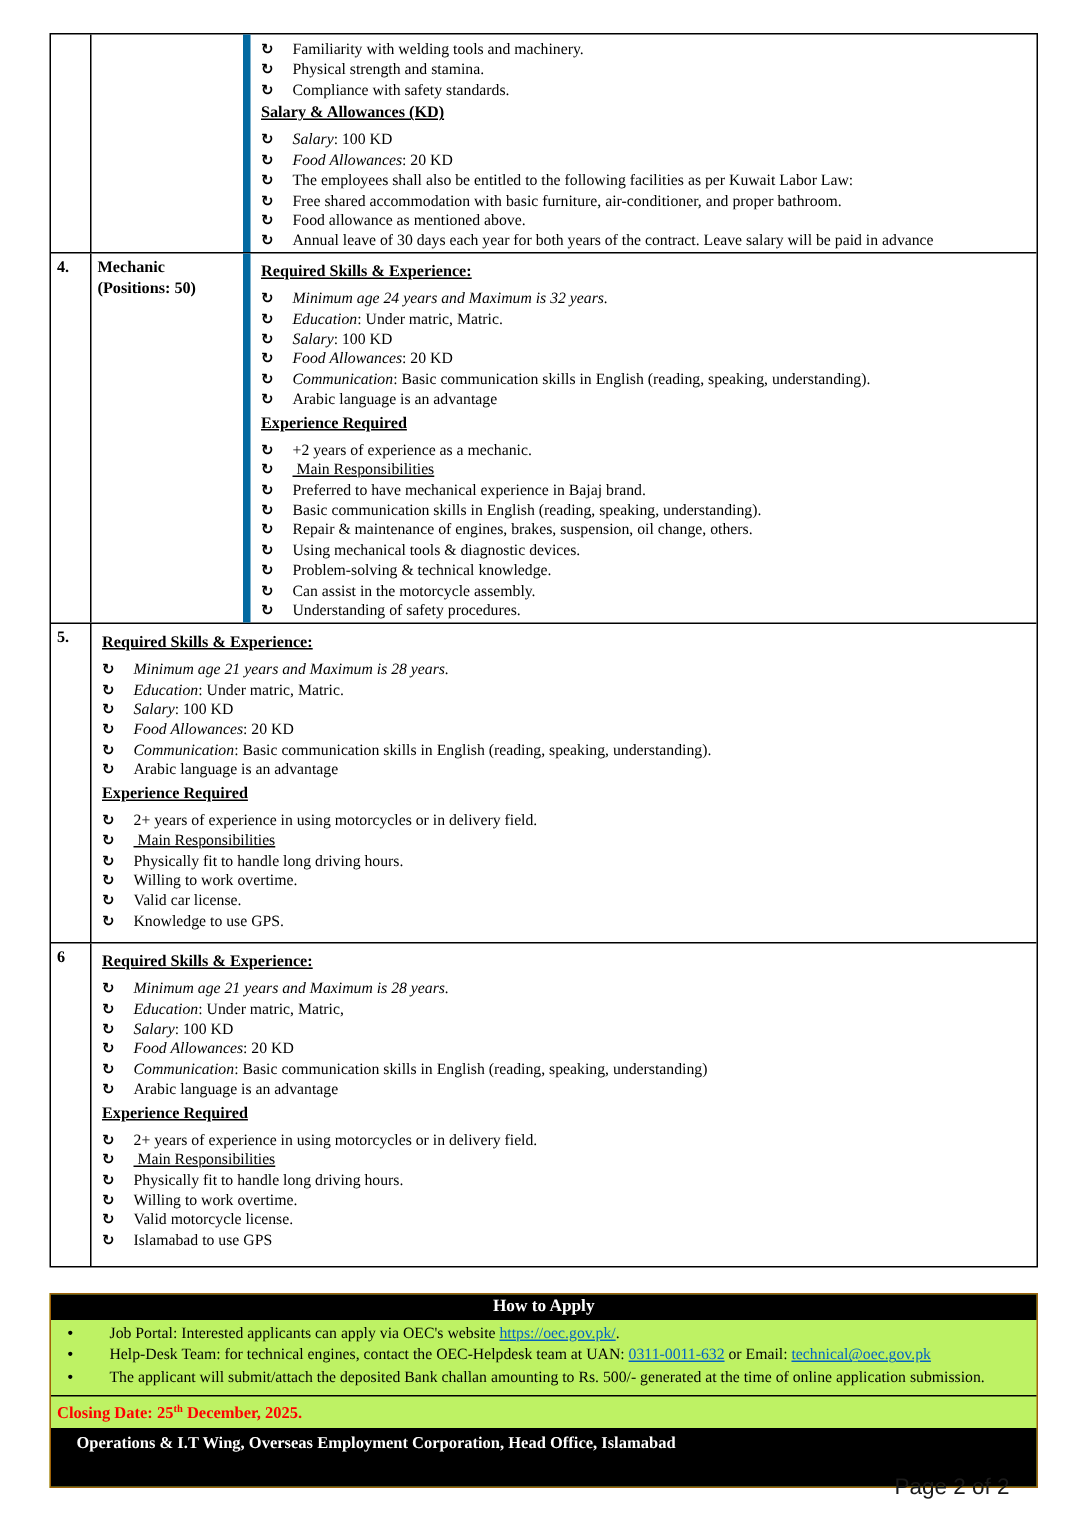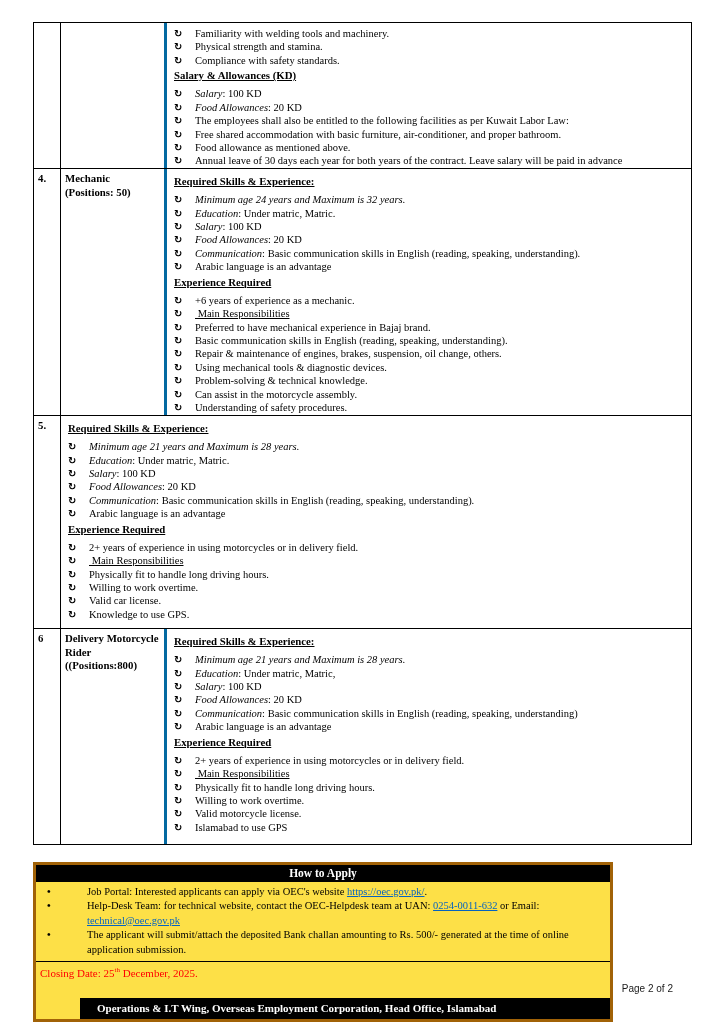--- a/index.html
+++ b/index.html
@@ -8,21 +8,21 @@
          font-family:"Liberation Serif", serif; color:#000; }
   .sheet { position:absolute; inset:0; background:#fff; overflow:hidden; }
 
   
   .main-table { position:absolute; left:33px; top:22px; width:659px;
                 border:1px solid #000; background:#fff; }
   .trow { display:flex; border-bottom:1px solid #000; }
   .trow:last-child { border-bottom:none; }
   .c-num  { width:27px; flex:0 0 27px; border-right:1px solid #000;
             padding:3px 1px 0 4px; font-weight:bold; font-size:10.8px; }
-  .c-name { width:106px; flex:0 0 106px; border-right:3px solid #0369a1;
+  .c-name { width:106px; flex:0 0 106px; border-right:5px solid #0369a1;
             padding:3px 2px 0 4px; font-weight:bold; font-size:10.8px; line-height:13.6px; }
   .c-body { flex:1; padding:4px 6px 0 7px; font-size:10.5px; }
   .r0 .c-body { min-height:145px; }
   .r1 .c-body { min-height:246px; }
   .r2 .c-body { min-height:212px; }
   .r3 .c-body { min-height:215px; }
 
   .hline { font-weight:bold; text-decoration:underline; font-size:10.8px;
            line-height:13.2px; margin:2px 0 5px 0; }
   .bline { display:flex; line-height:13.4px; }
@@ -30,36 +30,36 @@
            font-family:"DejaVu Sans", sans-serif; font-weight:bold; font-size:10px; }
   .btext { flex:1; }
 
   .b { font-weight:normal; }
   .i { font-style:italic; }
   .u { text-decoration:underline; }
   .link { color:#0563C1; text-decoration:underline; cursor:pointer; }
   sup { font-size:7px; }
 
   
-  .apply { position:absolute; left:33px; top:862px; width:580px;
-           border:3px solid #a16207; background:#fde047; font-size:10.5px; }
+  .apply { position:absolute; left:33px; top:862px; width:659px;
+           border:1px solid #a16207; background:#bef264; font-size:10.5px; }
   .apply-header { background:#000; color:#fff; font-weight:bold; text-align:center;
                   font-size:11.5px; padding:2px 0 3px 0; }
   .apply-bullets { padding:3px 0 4px 0; }
   .abline { display:flex; line-height:14.4px; }
   .adot { flex:0 0 12px; margin-left:11px; margin-right:16px; font-weight:bold; }
-  .abtext { flex:1; padding-right:3px;margin-left:12px; }
-  .closing { border-top:1px solid #000; color:#FF0000; font-weight:normal;
-             font-size:11px; padding:1px 0 18px 4px; line-height:14px; }
+  .abtext { flex:1; padding-right:3px; }
+  .closing { border-top:1px solid #000; color:#FF0000; font-weight:bold;
+             font-size:11px; padding:1px 0 2px 4px; line-height:14px; }
   .apply-footer { background:#000; color:#fff; font-weight:bold; font-size:11px;
-                  padding:4px 0 5px 17px;margin-left:44px; }
+                  padding:4px 0 23px 17px; }
 
   
   .page-num { position:absolute; top:983px; right:51px;
-              font-family:"Liberation Sans", sans-serif; font-size:10px; color:#1a1a1a; }
+              font-family:"Liberation Sans", sans-serif; font-size:15px; color:#1a1a1a; }
 </style>
 </head>
 <body>
 
 <div class="sheet">
 
   <div class="main-table" id="main-table">
       <div class="trow r0">
         <div class="c-num"></div>
         <div class="c-name"></div>
@@ -131,21 +131,21 @@
             <span class="glyph">↻</span>
             <span class="btext"><span class="b i">Communication</span><span>: Basic communication skills in English (reading, speaking, understanding).</span></span>
           </div>
           <div class="bline">
             <span class="glyph">↻</span>
             <span class="btext"><span>Arabic language is an advantage</span></span>
           </div>
           <div class="hline">Experience Required</div>
           <div class="bline">
             <span class="glyph">↻</span>
-            <span class="btext"><span>+6 years of experience as a mechanic.</span></span>
+            <span class="btext"><span>+2 years of experience as a mechanic.</span></span>
           </div>
           <div class="bline">
             <span class="glyph">↻</span>
             <span class="btext"><span class="b u">&nbsp;Main Responsibilities</span></span>
           </div>
           <div class="bline">
             <span class="glyph">↻</span>
             <span class="btext"><span>Preferred to have mechanical experience in Bajaj brand.</span></span>
           </div>
           <div class="bline">
@@ -224,24 +224,20 @@
             <span class="btext"><span>Valid car license.</span></span>
           </div>
           <div class="bline">
             <span class="glyph">↻</span>
             <span class="btext"><span>Knowledge to use GPS.</span></span>
           </div>
         </div>
       </div>
       <div class="trow r3">
         <div class="c-num">6</div>
-        <div class="c-name">
-          <div>Delivery Motorcycle</div>
-          <div>Rider ((Positions:800)</div>
-        </div>
         <div class="c-body">
           <div class="hline">Required Skills &amp; Experience:</div>
           <div class="bline">
             <span class="glyph">↻</span>
             <span class="btext"><span class="b i">Minimum age 21 years and Maximum is 28 years.</span></span>
           </div>
           <div class="bline">
             <span class="glyph">↻</span>
             <span class="btext"><span class="b i">Education</span><span>: Under matric, Matric,</span></span>
           </div>
@@ -292,21 +288,21 @@
 
   <div class="apply">
     <div class="apply-header">How to Apply</div>
     <div class="apply-bullets" id="apply-bullets">
         <div class="abline">
           <span class="adot">•</span>
           <span class="abtext"><span class="b">Job Portal:</span><span> Interested applicants can apply via OEC's website </span><span class="link">https://oec.gov.pk/</span><span>.</span></span>
         </div>
         <div class="abline">
           <span class="adot">•</span>
-          <span class="abtext"><span class="b">Help-Desk Team:</span><span> for technical website, contact the </span><span class="b">OEC-Helpdesk team at UAN: </span><span class="b link">0254-0011-632</span><span> or Email: </span><span class="link">technical@oec.gov.pk</span></span>
+          <span class="abtext"><span class="b">Help-Desk Team:</span><span> for technical engines, contact the </span><span class="b">OEC-Helpdesk team at UAN: </span><span class="b link">0311-0011-632</span><span> or Email: </span><span class="link">technical@oec.gov.pk</span></span>
         </div>
         <div class="abline">
           <span class="adot">•</span>
           <span class="abtext"><span>The applicant will submit/attach the deposited Bank challan amounting to Rs. 500/- generated at the time of online application submission.</span></span>
         </div>
       </div>
     <div class="closing" id="closing-date"><span>Closing Date: 25</span><sup>th</sup><span> December, 2025.</span></div>
     <div class="apply-footer">Operations &amp; I.T Wing, Overseas Employment Corporation, Head Office, Islamabad</div>
   </div>
 

